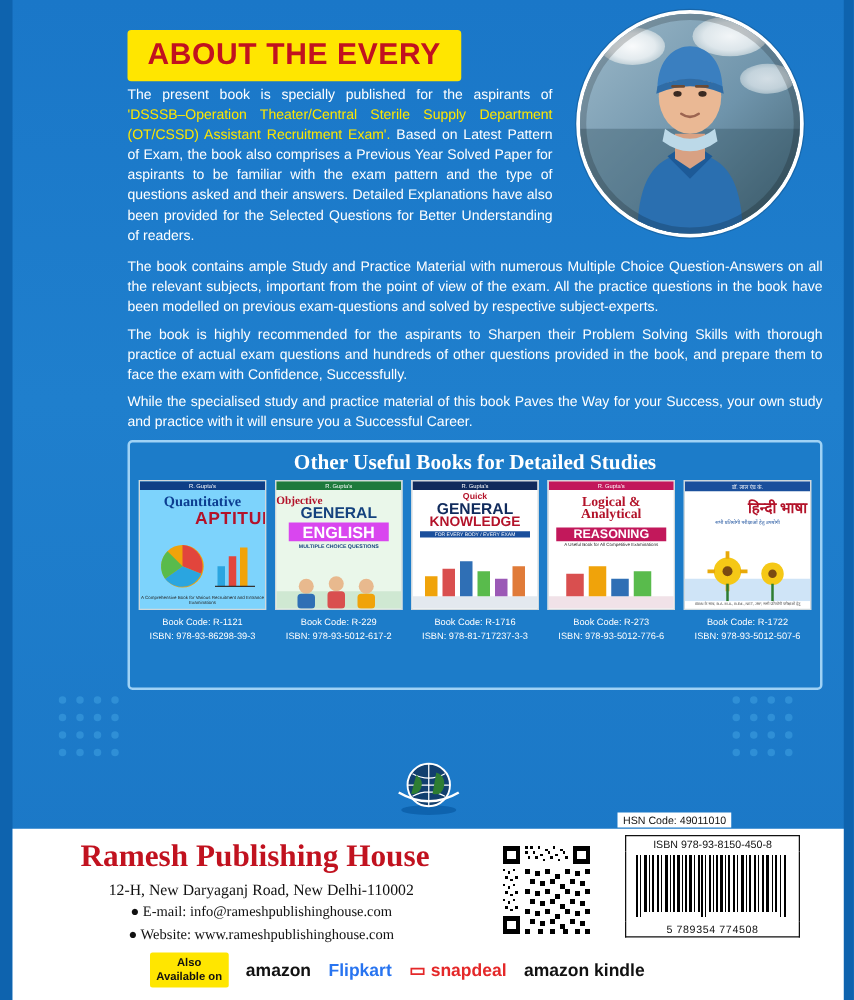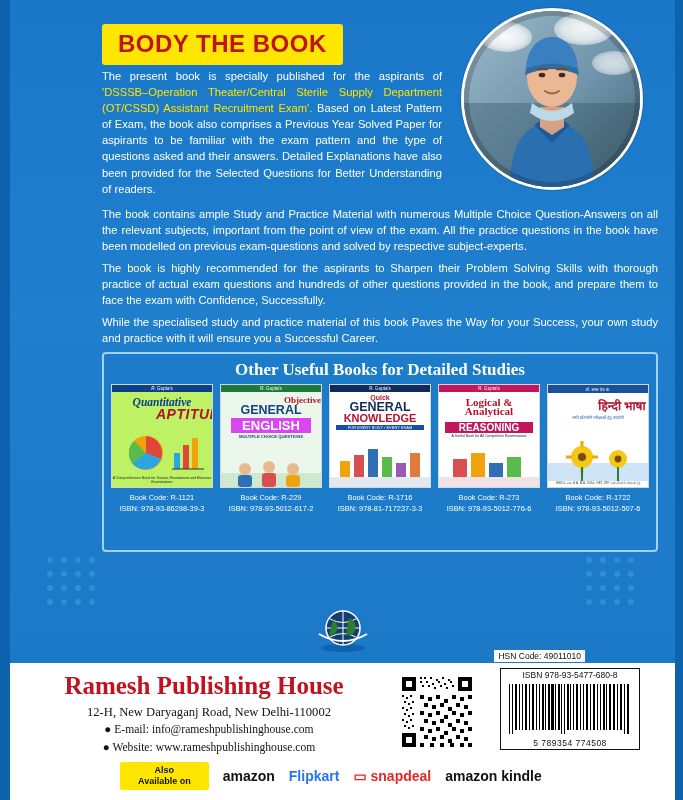--- a/index.html
+++ b/index.html
@@ -92,21 +92,21 @@
     position:relative;
     overflow:hidden;
     background:#fff;
   }
   .bc-sub { text-align:center; font-size:4.6px; margin-top:1px; }
   .book-code {
     text-align:center; color:#ffffff; font-size:7.4px; margin-top:4px; line-height:11px;
   }
 
   
-  .cover1 { background:#bef264;font-style:italic; }
+  .cover1 { background:#7dd3fc; }
   .cover2 { background:#eaf7ea; }
   .cover3 { background:#ffffff; }
   .cover4 { background:#ffffff; }
   .cover5 { background:#ffffff; }
 
   
   .tagline {
     position:absolute; left:0; top:566px; width:665px;
     text-align:center;
     color:#ffffff;
@@ -160,38 +160,38 @@
   .barcode { height:56px; background:#fff; border:1px solid #111; border-top:none; border-bottom:none; display:flex; align-items:stretch; padding:3px 6px; }
   .barnum { font-size:8.5px; text-align:center; color:#111; border:1px solid #111; border-top:none; padding:1px 0; letter-spacing:0.5px; }
 
   
   .retail {
     position:absolute; left:110px; top:762px; width:455px; height:28px;
     display:flex; align-items:center;
   }
   .also-box {
     background:#ffe600; color:#111; font-size:9px; font-weight:bold;
-    text-align:center; line-height:11px; padding:3px 18px; border-radius:2px;
+    text-align:center; line-height:11px; padding:3px 5px; border-radius:2px;
   }
   .retailer { font-size:14px; font-weight:bold; margin-left:14px; color:#111; font-family:"Liberation Sans", sans-serif; }
   .r-amazon { color:#111; }
   .r-flipkart { color:#2874f0; }
   .r-snapdeal { color:#e42829; }
   .r-kindle { color:#111; }
 </style>
 </head>
 <body>
 
 <div class="page">
   <div class="edge-left"></div>
   <div class="edge-right"></div>
 
   <div class="content">
 
-    <div class="about-heading">BODY THE BOOK</div>
+    <div class="about-heading">ABOUT THE EVERY</div>
 
     <div class="photo-circle">
       <svg width="176" height="176" viewBox="0 0 176 176" xmlns="http://www.w3.org/2000/svg">
         <defs>
           <linearGradient id="bgG" x1="0" y1="0" x2="1" y2="1">
             <stop offset="0%" stop-color="#9db9c9"></stop>
             <stop offset="55%" stop-color="#6f94ab"></stop>
             <stop offset="100%" stop-color="#40606f"></stop>
           </linearGradient>
           <radialGradient id="lamp" cx="0.5" cy="0.5" r="0.5">
@@ -259,21 +259,21 @@
             </svg>
             <div class="bc-sub" style="position:absolute;bottom:3px;left:0;width:100%;font-size:3.6px;color:#222;">A Comprehensive Book for Various Recruitment and Entrance Examinations</div>
           </div>
           <div class="book-code">Book Code: R-1121</div>
           <div class="book-code" style="margin-top:0">ISBN: 978-93-86298-39-3</div>
         </div>
 
         <div class="book-cell">
           <div class="book-cover cover2">
             <div style="background:#1e7a3c;color:#fff;font-size:4.6px;text-align:center;padding:1px 0;">R. Gupta's</div>
-            <div style="color:#b3132a;font-size:9px;font-weight:bold;text-align:right;margin-top:3px;font-family:'Liberation Serif',serif;">Objective</div>
+            <div style="color:#b3132a;font-size:9px;font-weight:bold;text-align:left;margin-top:3px;font-family:'Liberation Serif',serif;">Objective</div>
             <div style="color:#14427e;font-size:12.5px;font-weight:bold;text-align:center;margin-top:-2px;">GENERAL</div>
             <div style="background:#d946ef;color:#fff;font-size:13px;font-weight:bold;text-align:center;margin:1px 10px 0 10px;">ENGLISH</div>
             <div style="font-size:4.2px;text-align:center;color:#14427e;margin-top:1px;font-weight:bold;">MULTIPLE CHOICE QUESTIONS</div>
             <svg width="102" height="40" viewBox="0 0 102 40" style="position:absolute;bottom:0;left:0;">
               <rect x="0" y="26" width="102" height="14" fill="#cfe8d2"></rect>
               <circle cx="24" cy="22" r="6" fill="#e8b98e"></circle>
               <rect x="17" y="28" width="14" height="12" rx="3" fill="#2f6fb5"></rect>
               <circle cx="48" cy="20" r="6" fill="#e8b98e"></circle>
               <rect x="41" y="26" width="14" height="14" rx="3" fill="#d94f4f"></rect>
               <circle cx="72" cy="22" r="6" fill="#e8b98e"></circle>
@@ -509,21 +509,21 @@
         <rect x="10" y="34" width="2" height="2"></rect>
           <rect x="15" y="34" width="2" height="2"></rect>
           <rect x="20" y="34" width="2" height="2"></rect>
           <rect x="25" y="34" width="2" height="2"></rect>
           <rect x="30" y="34" width="2" height="2"></rect>
           <rect x="34" y="34" width="2" height="2"></rect>
       </g>
     </svg>
 
     <div class="isbn-box">
-      <div class="isbn-text">ISBN 978-93-5477-680-8</div>
+      <div class="isbn-text">ISBN 978-93-8150-450-8</div>
       <div class="barcode">
         <svg width="128" height="50" viewBox="0 0 128 50" shape-rendering="crispEdges">
           <rect width="128" height="50" fill="#fff"></rect>
           <g fill="#000">
             <rect x="2" y="0" width="1.5" height="50"></rect>
               <rect x="5" y="0" width="1" height="50"></rect>
             <rect x="8" y="0" width="2.5" height="46"></rect>
               <rect x="12" y="0" width="1" height="46"></rect>
             <rect x="15" y="0" width="1.5" height="46"></rect>
               <rect x="18.5" y="0" width="2" height="46"></rect>

